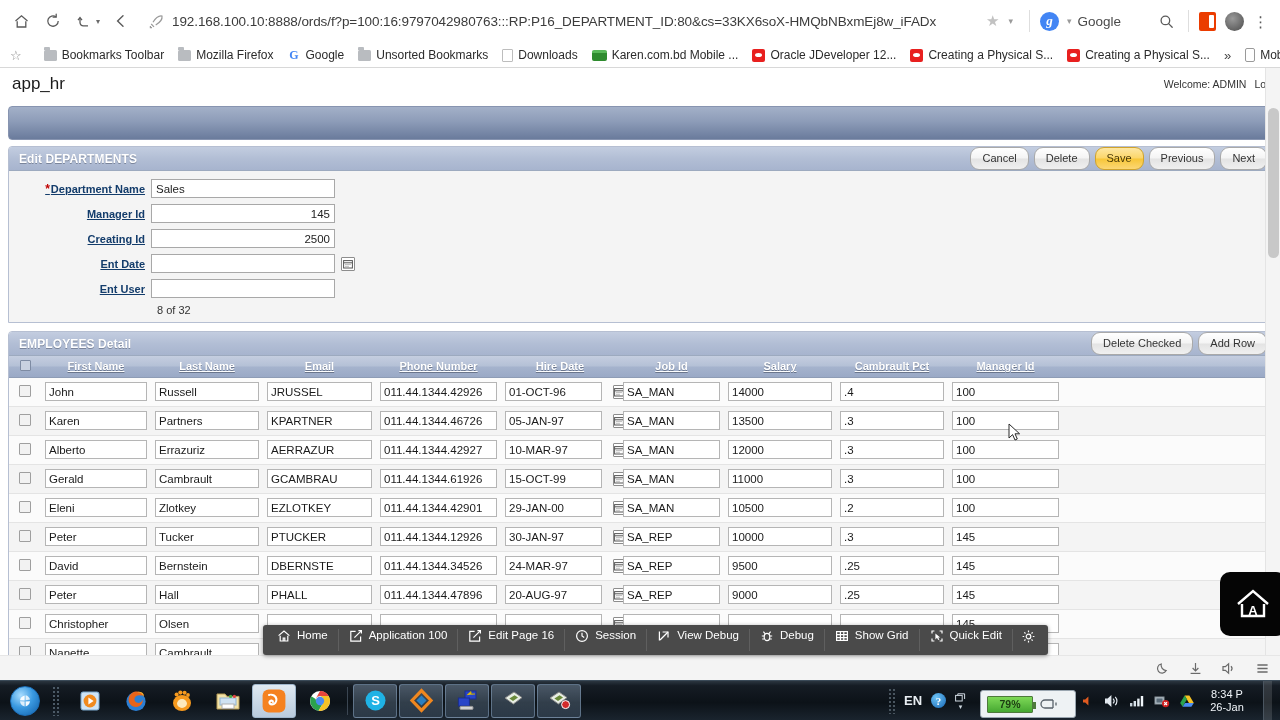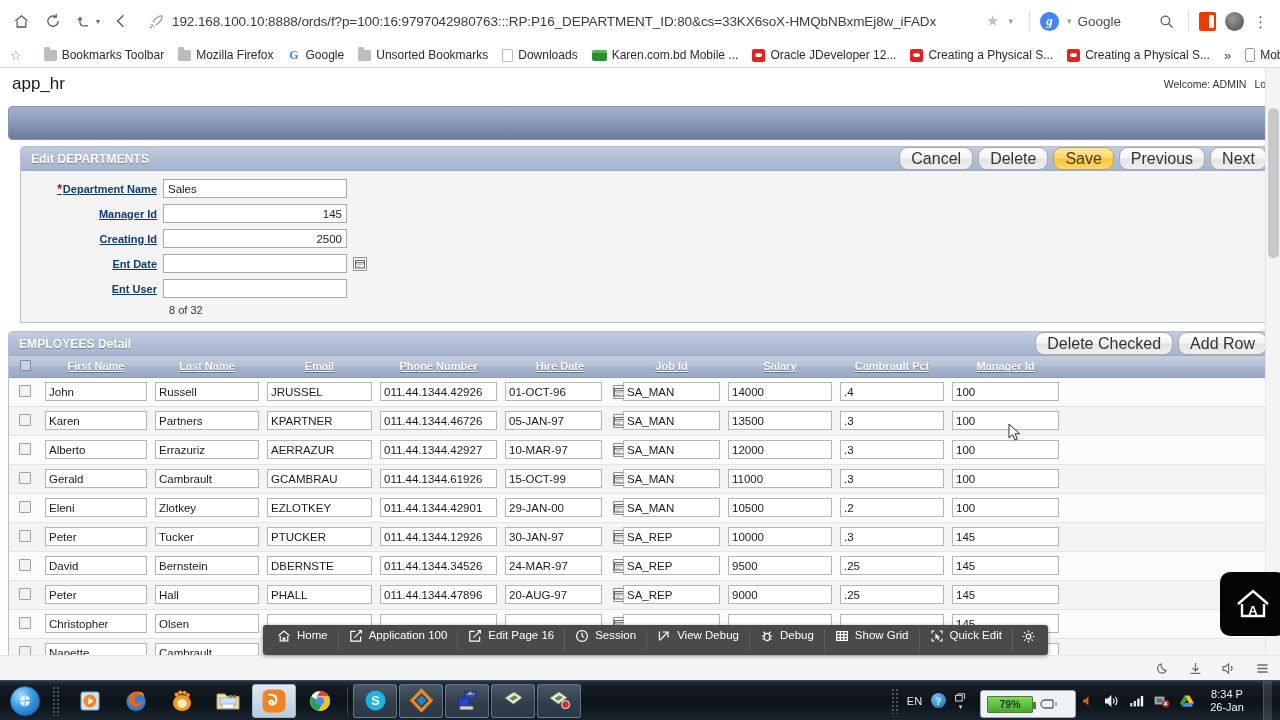--- a/index.html
+++ b/index.html
@@ -118,21 +118,21 @@
   .welcome-box { font-size: 10.5px; color: #333; display:flex; gap:8px; }
 
   .apex-banner {
     margin: 6px 8px 0 8px; height: 34px; border-radius: 4px;
     background: linear-gradient(to bottom, #9aa8c2 0%, #8496b4 40%, #5f7characters 100%);
     background: linear-gradient(to bottom, #a3b0c8 0%, #8d9cb8 45%, #6a7b9c 100%);
     border: 1px solid #8794b0;
   }
 
   .region {
-    margin: 6px 8px 0 20px;
+    margin: 6px 8px 0 8px;
     border: 1px solid #b6bfd2;
     border-radius: 4px 4px 0 0;
     background: #f3f3f3;
   }
   .region-title-bar {
     height: 24px;
     background: linear-gradient(to bottom, #c3cde0 0%, #b2bed5 50%, #a7b4ce 100%);
     border-bottom: 1px solid #9daabf;
     display: flex; align-items: center; justify-content: space-between;
     padding: 0 4px 0 10px;
@@ -141,21 +141,21 @@
   .region-title {
     font-size: 12px; font-weight: bold; color: #ffffff;
     text-shadow: 0 1px 0 rgba(80,90,110,0.55);
     letter-spacing: 0.1px;
   }
   .btn-row { display: flex; gap: 5px; align-items: center; }
   .apex-btn {
     height: 23px; padding: 0 11px;
     border: 1px solid #a9a9a9; border-radius: 9px;
     background: linear-gradient(to bottom, #ffffff 0%, #f4f4f4 48%, #e3e3e3 52%, #f0f0f0 100%);
-    font-size: 16px; color: #333; line-height: 15px;
+    font-size: 11px; color: #333; line-height: 15px;
     display: inline-flex; align-items: center; white-space: nowrap;
   }
   .apex-btn.hot {
     border-color: #d0a32c;
     background: linear-gradient(to bottom, #fde7a4 0%, #fbd66a 48%, #f7c638 52%, #fcd775 100%);
     color: #4a3a08; font-weight: normal;
   }
 
   .form-body { padding: 8px 10px 6px 10px; background: #f4f4f4; }
   .form-row { display: flex; align-items: center; margin-bottom: 6px; }
@@ -297,21 +297,21 @@
   }
   .tb-sep { width:1px; height:28px; background:#3b4652; margin:0 3px;}
 
   .tray {
     margin-left: auto; display: flex; align-items: center; gap: 9px;
     padding-right: 8px; color: #e8eef4; font-size: 11px;
   }
   .tray-grip { width:7px;height:26px;
     background-image: radial-gradient(#49555f 1px, transparent 1px);
     background-size: 4px 4px;}
-  .lang { font-size: 11px; color: #e9eef3; }
+  .lang { font-size: 13px; color: #e9eef3; font-weight: bold; }
   .help-circ {
     width: 15px; height: 15px; border-radius: 50%;
     background: radial-gradient(circle at 35% 30%, #6cc2f5, #1767b5);
     color: #fff; font-size: 11px; font-weight: bold;
     display: flex; align-items: center; justify-content: center;
     font-family: "Liberation Serif", serif;
   }
   .battery-pop {
     position: absolute; left: 980px; bottom: 2px;
     width: 96px; height: 28px; background: #eef2f4;

